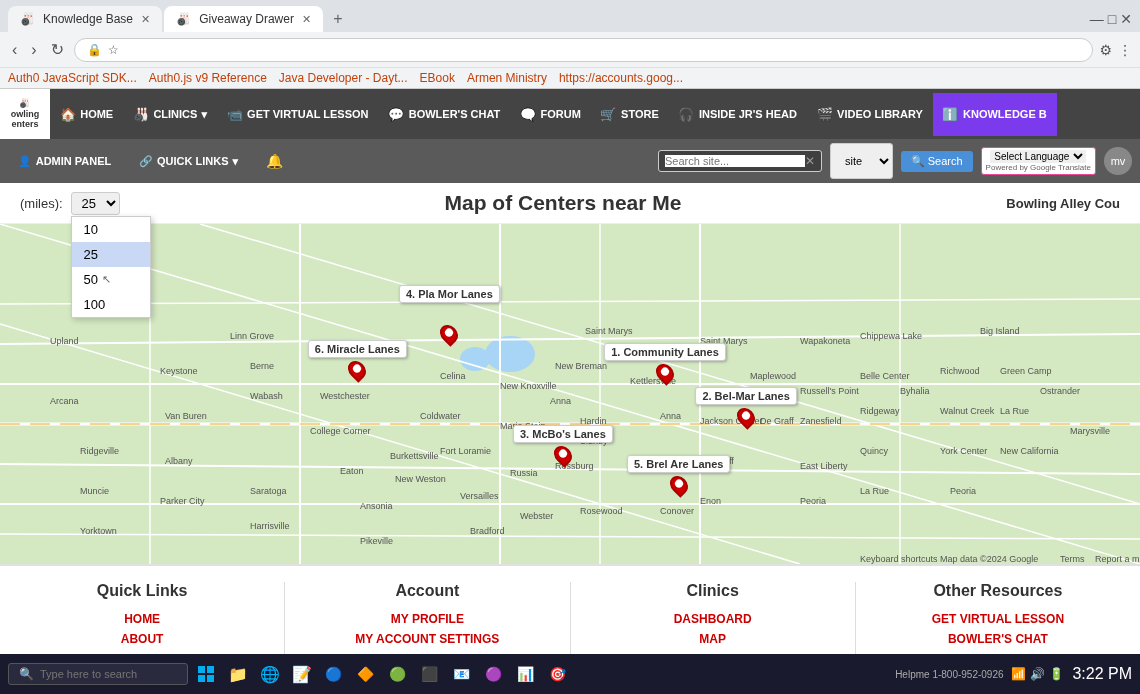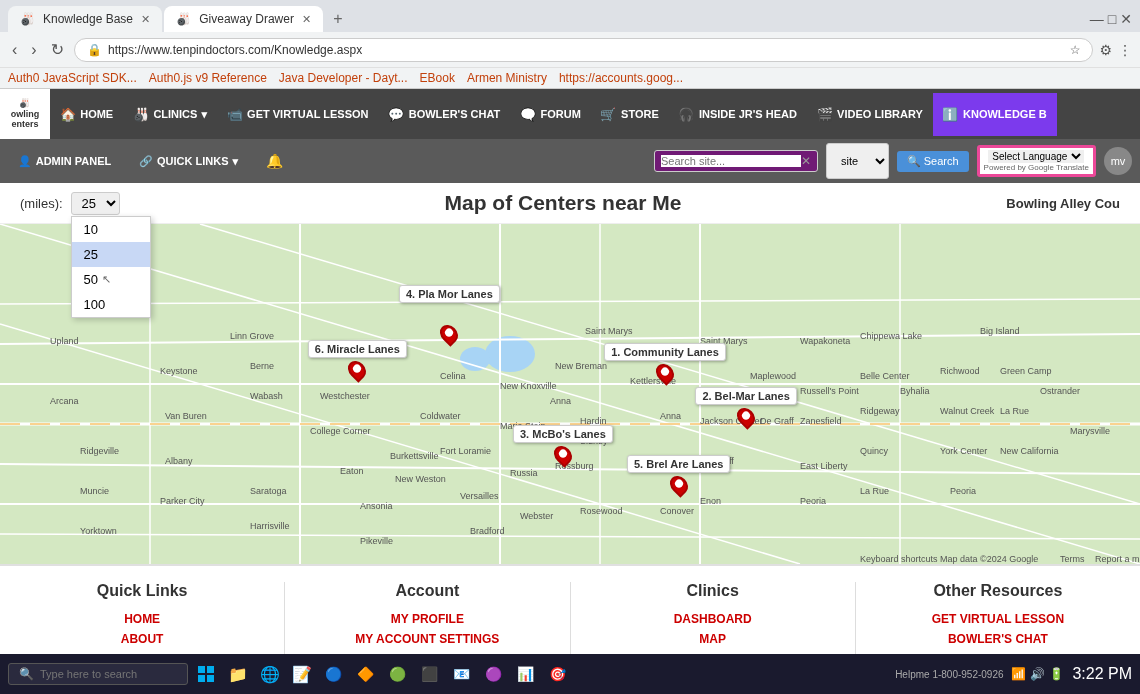--- a/index.html
+++ b/index.html
@@ -31,26 +31,26 @@
     .logo-area { width: 50px; height: 50px; background: #fff; display: flex; align-items: center; justify-content: center; flex-shrink: 0; }
     .logo-text { font-size: 9px; font-weight: bold; color: #333; text-align: center; line-height: 1.2; }
     .nav-items { display: flex; align-items: center; flex: 1; }
     .nav-item { color: #fff; font-size: 11px; font-weight: bold; padding: 14px 10px; cursor: pointer; display: flex; align-items: center; gap: 4px; white-space: nowrap; text-transform: uppercase; }
     .nav-item.knowledge { background: #7c3aed; }
     .nav-item .nav-icon { font-size: 13px; }
 
     .sub-nav { background: #5a5a5a; display: flex; align-items: center; padding: 4px 8px; gap: 8px; }
     .sub-nav-item { color: #fff; font-size: 11px; font-weight: bold; padding: 6px 10px; cursor: pointer; display: flex; align-items: center; gap: 4px; text-transform: uppercase; }
     .sub-nav-right { margin-left: auto; display: flex; align-items: center; gap: 8px; }
-    .search-box { display: flex; align-items: center; background: #701a75; border: 1px solid #ccc; border-radius: 3px; padding: 3px 6px; }
+    .search-box { display: flex; align-items: center; background: #404040; border: 1px solid #ccc; border-radius: 3px; padding: 3px 6px; }
     .search-input { border: none; outline: none; font-size: 11px; width: 140px; }
     .search-clear { color: #999; cursor: pointer; font-size: 12px; }
     .site-select { font-size: 11px; padding: 10px; border: 1px solid #ccc; border-radius: 3px; }
     .search-btn { background: #4a90d9; color: #fff; border: none; padding: 4px 10px; border-radius: 3px; font-size: 11px; cursor: pointer; display: flex; align-items: center; gap: 3px; }
-    .translate-box { background: #fff; border: 3px solid #ec4899; border-radius: 3px; padding: 2px 4px; font-size: 10px; display: flex; flex-direction: column; align-items: center; }
+    .translate-box { background: #fff; border: 1px solid #ec4899; border-radius: 3px; padding: 2px 4px; font-size: 10px; display: flex; flex-direction: column; align-items: center; }
     .translate-select { font-size: 10px; border: none; outline: none; }
     .translate-powered { font-size: 8px; color: #666; }
     .user-avatar { width: 28px; height: 28px; border-radius: 50%; background: #888; display: flex; align-items: center; justify-content: center; color: #fff; font-size: 11px; cursor: pointer; }
 
     
     .map-section { background: #fff; }
     .map-title-bar { display: flex; align-items: center; justify-content: space-between; padding: 8px 20px; border-bottom: 1px solid #eee; }
     .miles-select-wrap { position: relative; display: inline-block; }
     .miles-select { font-size: 13px; padding: 2px 6px; border: 1px solid #ccc; border-radius: 3px; }
     .dropdown-options { position: absolute; top: 24px; left: 0; background: #fff; border: 1px solid #ccc; z-index: 100; width: 80px; box-shadow: 2px 2px 6px rgba(0,0,0,0.2); }
@@ -109,21 +109,20 @@
       <button class="tab-ctrl-btn">□</button>
       <button class="tab-ctrl-btn">✕</button>
     </div>
   </div>
   <div class="address-bar-row">
     <button class="nav-btn">‹</button>
     <button class="nav-btn">›</button>
     <button class="nav-btn">↻</button>
     <div class="address-bar">
       <span class="addr-icon">🔒</span>
-      <span class="address-text">https://www.tenpindoctors.com/Knowledge.aspx</span>
       <span class="addr-icon">☆</span>
     </div>
     <button class="bookmark-btn">⚙</button>
     <button class="bookmark-btn">⋮</button>
   </div>
   <div class="bookmarks-bar">
     <span class="bookmark-item">Auth0 JavaScript SDK...</span>
     <span class="bookmark-item">Auth0.js v9 Reference</span>
     <span class="bookmark-item">Java Developer - Dayt...</span>
     <span class="bookmark-item">EBook</span>

